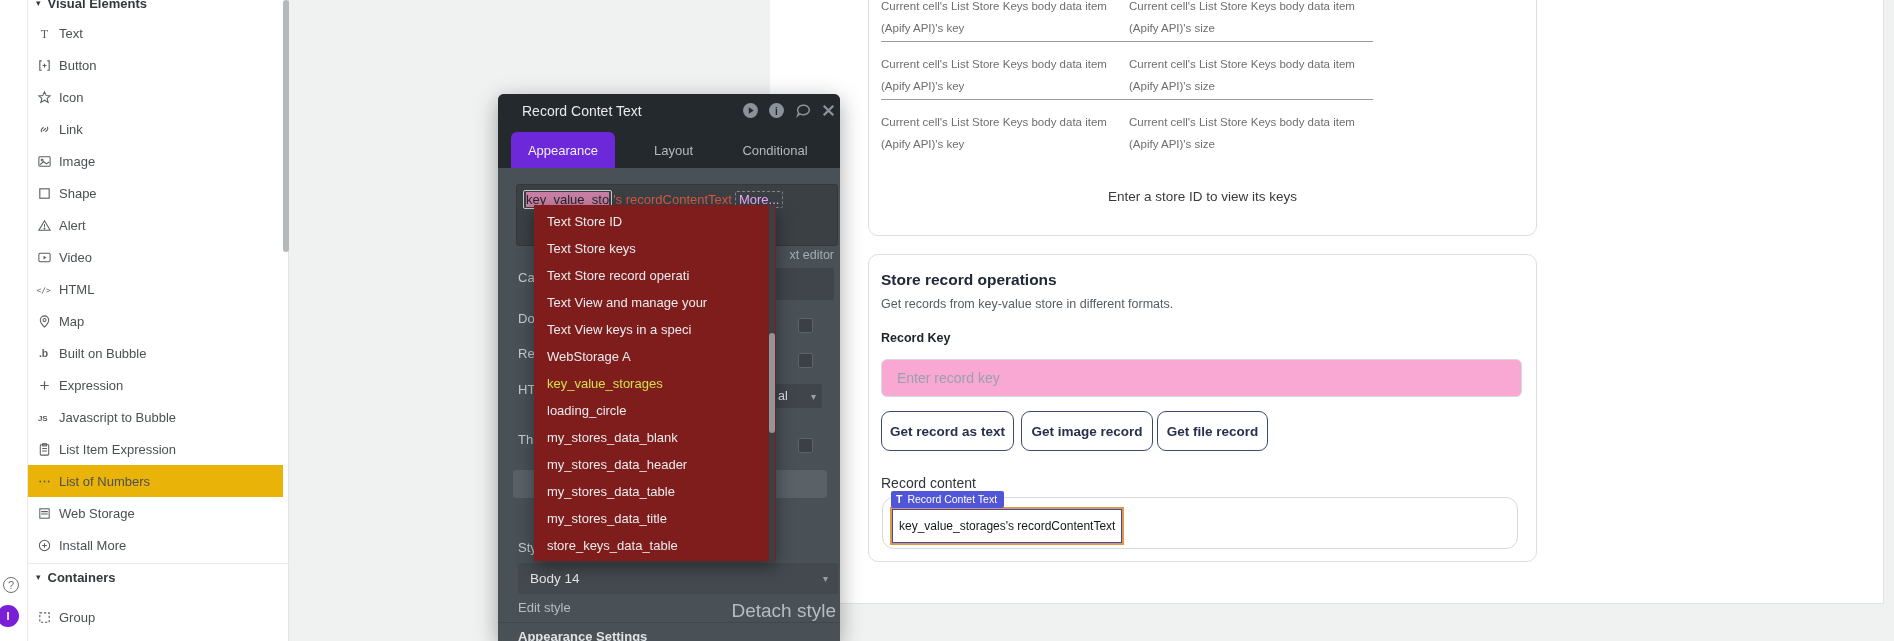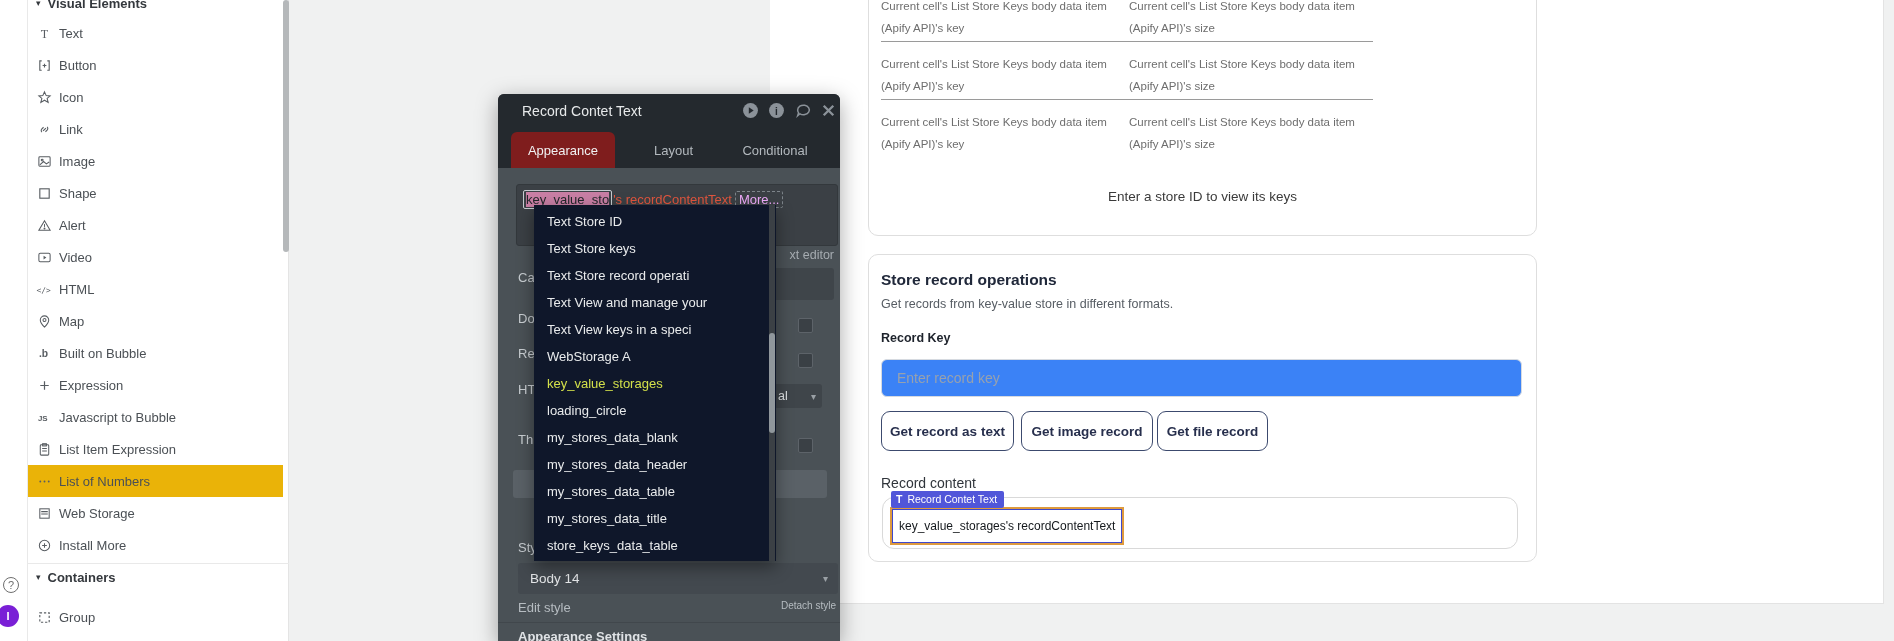--- a/index.html
+++ b/index.html
@@ -25,57 +25,57 @@
   .page{position:absolute;left:770px;top:0;width:1114px;height:604px;background:#fff;border-right:1px solid #e3e3e3;border-bottom:1px solid #e3e3e3;}
   .card{position:absolute;left:98px;width:669px;background:#fff;border:1px solid #dedede;border-radius:10px;}
   .card1{top:-22px;height:258px;}
   .card2{top:254px;height:308px;}
   .tcell{position:absolute;width:240px;font-size:11.5px;line-height:22px;color:#6e6e6e;}
   .tdiv{position:absolute;left:12px;width:492px;border-top:1px solid #9a9a9a;}
   .tfoot{position:absolute;left:0;top:210px;width:100%;text-align:center;font-size:13.5px;color:#3a3a3a;}
   .c2-title{position:absolute;left:12px;top:16px;font-size:15.5px;font-weight:bold;color:#20283a;text-align:center;}
   .c2-sub{position:absolute;left:12px;top:42px;font-size:12.5px;color:#565c63;}
   .c2-key{position:absolute;left:12px;top:76px;font-size:12.5px;font-weight:bold;color:#1d222b;}
-  .c2-input{position:absolute;left:12px;top:104px;width:641px;height:38px;border:1px solid #d6dae0;border-radius:6px;font-size:14px;color:#30363f;padding:0 15px;background:#3b82f6;font-family:inherit;}
+  .c2-input{position:absolute;left:12px;top:104px;width:641px;height:38px;border:1px solid #d6dae0;border-radius:6px;font-size:14px;color:#30363f;padding:0 15px;background:#f9a8d4;font-family:inherit;}
   .c2-input::placeholder{color:#97a1ae;}
   .cbtn{position:absolute;top:156px;height:40px;border:1.5px solid #3c4a6e;border-radius:9px;background:#fff;color:#272f4d;font-size:13.5px;font-weight:bold;display:inline-flex;align-items:center;justify-content:center;font-family:inherit;cursor:pointer;}
   .c2-rc{position:absolute;left:12px;top:220px;font-size:14px;color:#30353b;}
   .rc-box{position:absolute;left:13px;top:242px;width:636px;height:52px;border:1px solid #d9d9d9;border-radius:12px;}
   .rc-badge{position:absolute;left:22px;top:236px;background:#5156d9;color:#fff;font-size:10.5px;padding:2px 7px 3px 5px;border-radius:2px;display:flex;gap:5px;align-items:center;z-index:2;}
   .rc-el{position:absolute;left:23px;top:254px;height:25px;background:#fff;border:1px solid #3f48cc;box-shadow:0 0 0 2px #de9a3e;font-size:12px;color:#14181c;display:inline-flex;align-items:center;padding:16px 6px;white-space:nowrap;z-index:1;}
 
   
   .panel{position:absolute;left:498px;top:94px;width:342px;height:547px;background:#4a5156;border-radius:6px 6px 0 0;box-shadow:0 6px 22px rgba(0,0,0,.35);z-index:10;}
   .p-head{position:absolute;left:0;top:0;width:342px;height:34px;background:#24292e;border-radius:6px 6px 0 0;}
   .p-title{position:absolute;left:24px;top:9px;font-size:14px;color:#e7e9ea;}
   .p-hicon{position:absolute;top:8px;width:18px;height:18px;cursor:pointer;}
   .p-tabs{position:absolute;left:0;top:34px;width:342px;height:40px;background:#24292e;}
   .p-tab{position:absolute;top:4px;height:36px;display:flex;align-items:center;justify-content:center;font-size:13px;color:#b3b9be;cursor:pointer;}
-  .p-tab.active{background:#7f1d1d;border-radius:6px 6px 0 0;color:#f1f2f3;}
+  .p-tab.active{background:#6d28d9;border-radius:6px 6px 0 0;color:#f1f2f3;}
   .p-textarea{position:absolute;left:18px;top:90px;width:322px;height:62px;background:#3b4045;border:1px solid #33383c;border-radius:3px;padding:5px 6px;}
   .expr{display:flex;align-items:center;font-size:13px;white-space:nowrap;}
   .tok{border:1px solid #c6cbd0;border-radius:2px;padding:1px 2px;}
   .tok .sel{background:#c97fa5;color:#23272b;}
   .expr .red{color:#e2563f;margin-left:1px;}
   .expr .more{color:#f0abfc;border:1px dashed #7d848a;padding:0 3px;margin-left:3px;border-radius:2px;}
   .p-link{position:absolute;right:6px;top:154px;font-size:12.5px;color:#a6acb1;cursor:pointer;}
   .frag{position:absolute;left:20px;font-size:13px;color:#c8cdd1;}
   .p-darkinput{position:absolute;left:192px;top:174px;width:144px;height:32px;background:#3f454a;border-radius:3px;}
   .p-check{position:absolute;left:300px;width:15px;height:15px;background:#3a4045;border:1px solid #5d6369;border-radius:2px;cursor:pointer;}
   .p-minisel{position:absolute;left:274px;top:290px;width:50px;height:24px;background:#3f454a;border-radius:3px;color:#dfe2e4;font-size:12.5px;display:flex;align-items:center;padding:0 6px;justify-content:space-between;cursor:pointer;}
   .p-lightbar{position:absolute;left:15px;top:376px;width:314px;height:28px;background:#5a6167;border-radius:3px;}
   .p-style-label{position:absolute;left:20px;top:446px;font-size:13px;color:#c8cdd1;}
   .p-sel{position:absolute;left:20px;top:469px;width:320px;height:31px;background:#43494f;border-radius:3px;color:#e5e7e9;font-size:13.5px;display:flex;align-items:center;justify-content:space-between;padding:0 10px 0 12px;cursor:pointer;}
   .caret{color:#9aa0a5;font-size:10px;}
   .p-edit{position:absolute;left:20px;top:506px;font-size:13px;color:#b6bcc1;cursor:pointer;}
-  .p-detach{position:absolute;right:4px;top:506px;font-size:10px;color:#b6bcc1;cursor:pointer;}
+  .p-detach{position:absolute;right:4px;top:506px;font-size:19px;color:#b6bcc1;cursor:pointer;}
   .p-div2{position:absolute;left:0;top:528px;width:342px;border-top:1px solid #41474c;}
   .p-appset{position:absolute;left:20px;top:535px;font-size:13px;font-weight:bold;color:#dfe2e5;}
   
-  .dd{position:absolute;left:36px;top:111px;width:242px;height:356px;background:#0f172a;box-shadow:0 6px 16px rgba(0,0,0,.4);z-index:5;padding-top:3px;}
+  .dd{position:absolute;left:36px;top:111px;width:242px;height:356px;background:#7f1d1d;box-shadow:0 6px 16px rgba(0,0,0,.4);z-index:5;padding-top:3px;}
   .dd-item{height:27px;line-height:27px;padding-left:13px;font-size:13px;color:#e9ebec;cursor:pointer;white-space:nowrap;}
   .dd-item.hl{color:#d3e04a;}
   .dd-track{position:absolute;right:1px;top:0;width:6px;height:356px;background:#3b4045;}
   .dd-thumb{position:absolute;right:1px;top:128px;width:6px;height:100px;background:#90979c;border-radius:3px;}
 </style>
 </head>
 <body>
 
 <div id="app">
 

